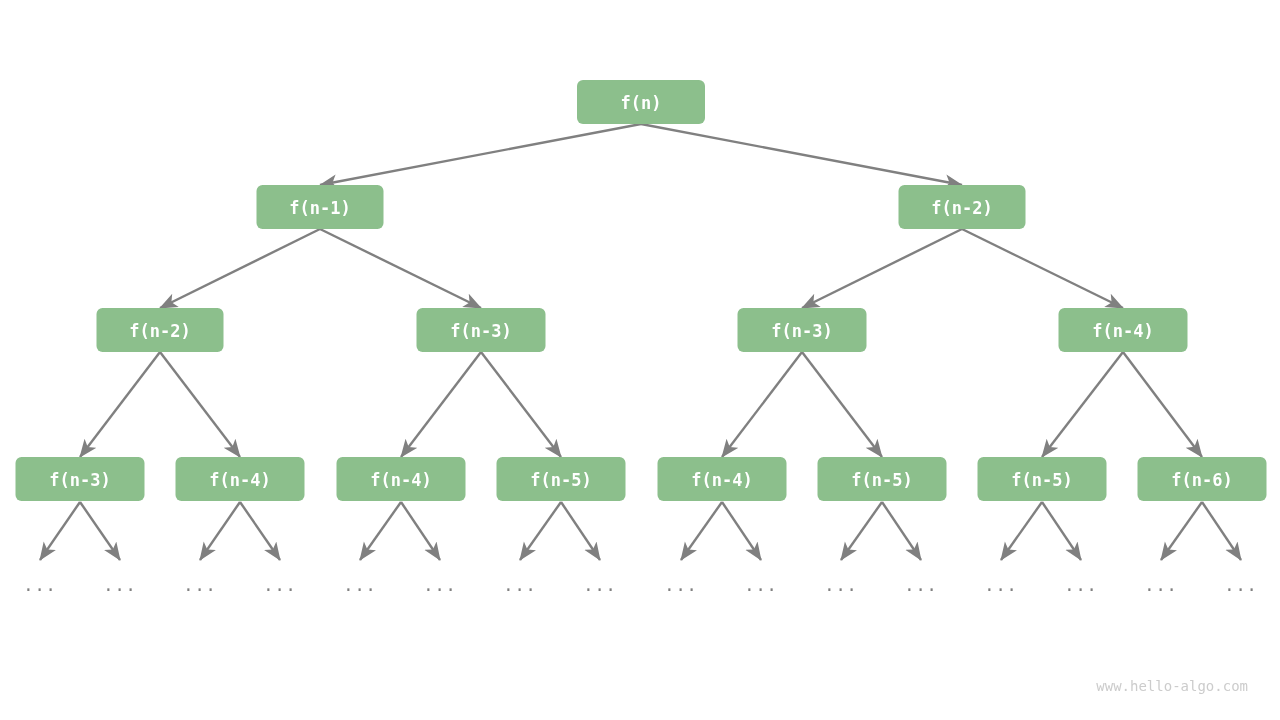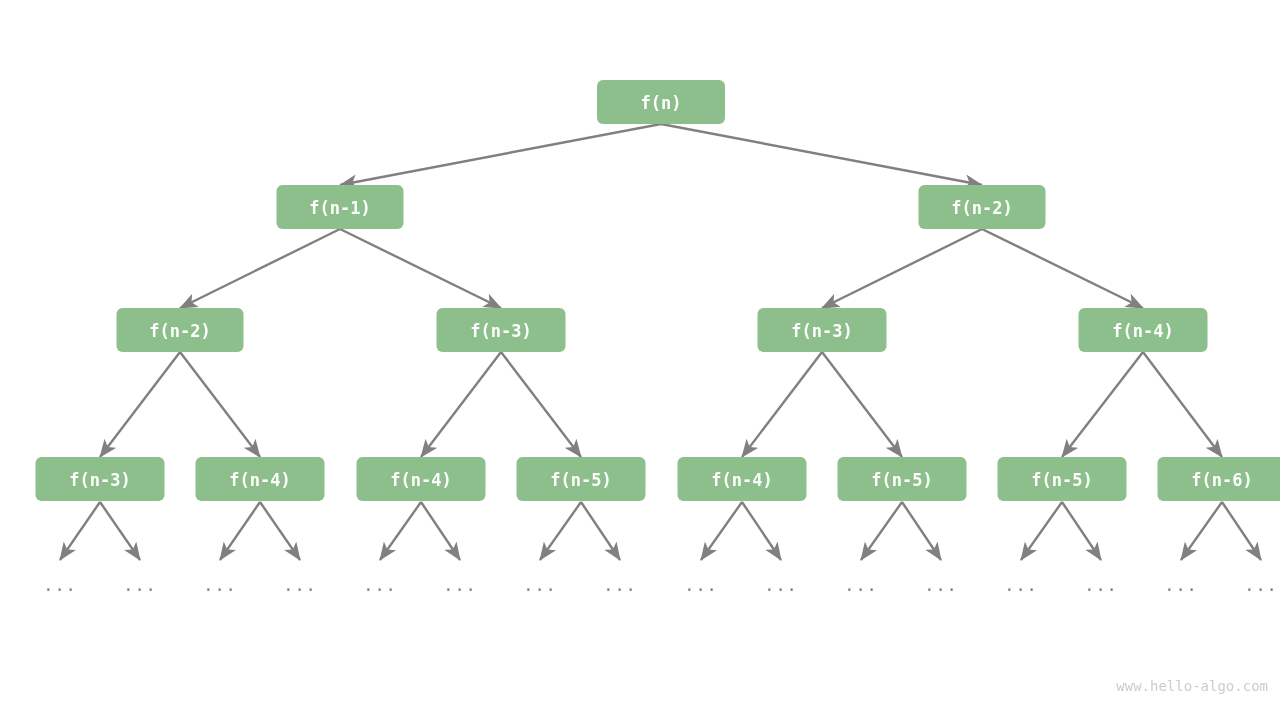--- a/index.html
+++ b/index.html
@@ -8,21 +8,20 @@
     height: 720px;
     background: #ffffff;
     font-family: "DejaVu Sans Mono", monospace;
     overflow: hidden;
   }
   #diagram-root {
     position: relative;
     width: 1188px;
     height: 720px;
     background: #ffffff;
-    margin-left: 20px;
   }
   #tree-svg {
     position: absolute;
     top: 0; left: 0;
     width: 1280px;
     height: 720px;
     display: block;
   }
   .node-rect {
     fill: #8cbf8c;

